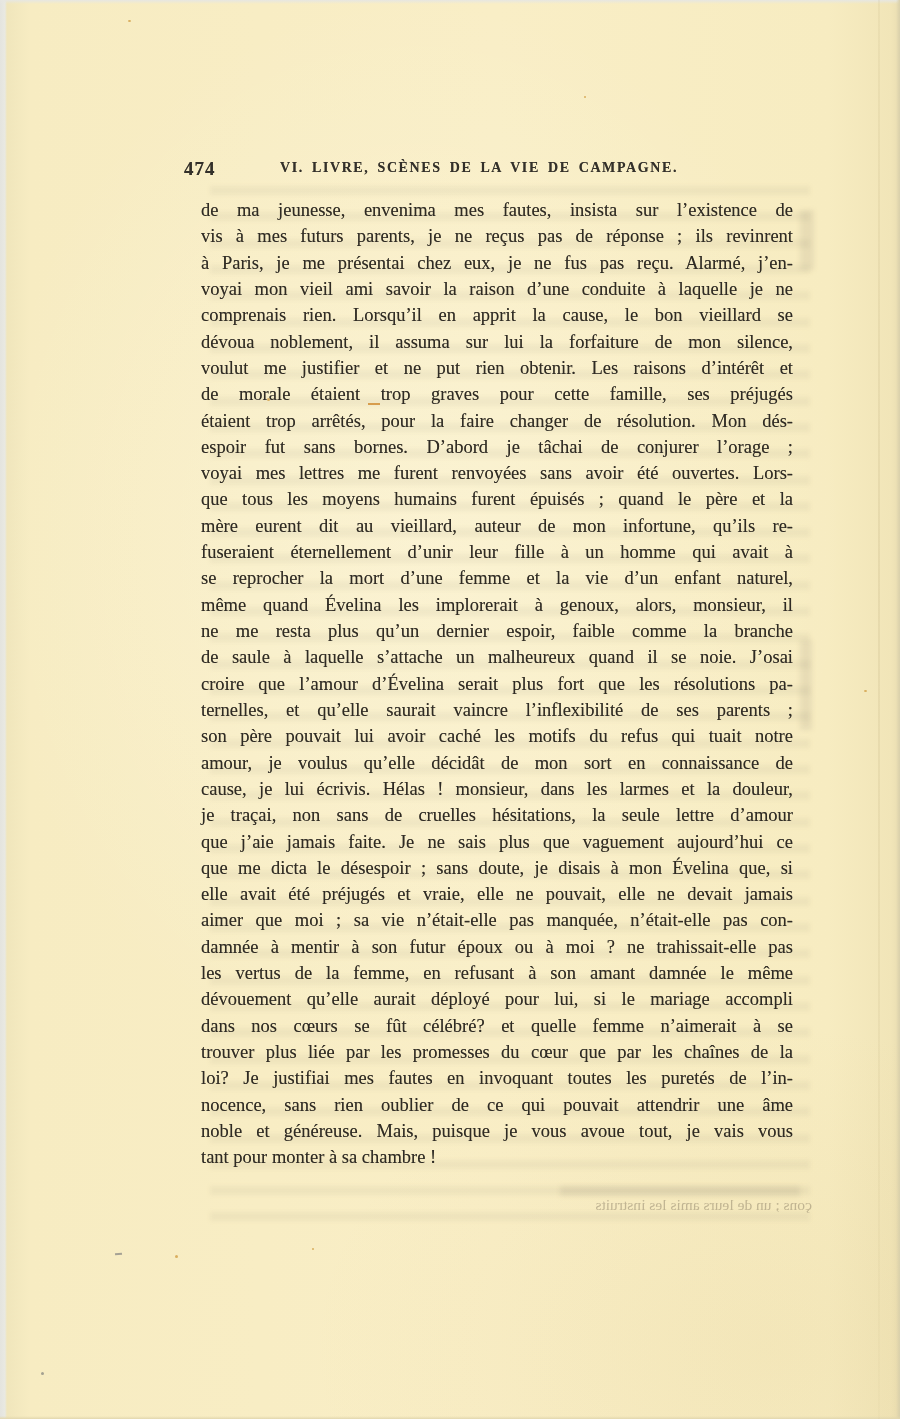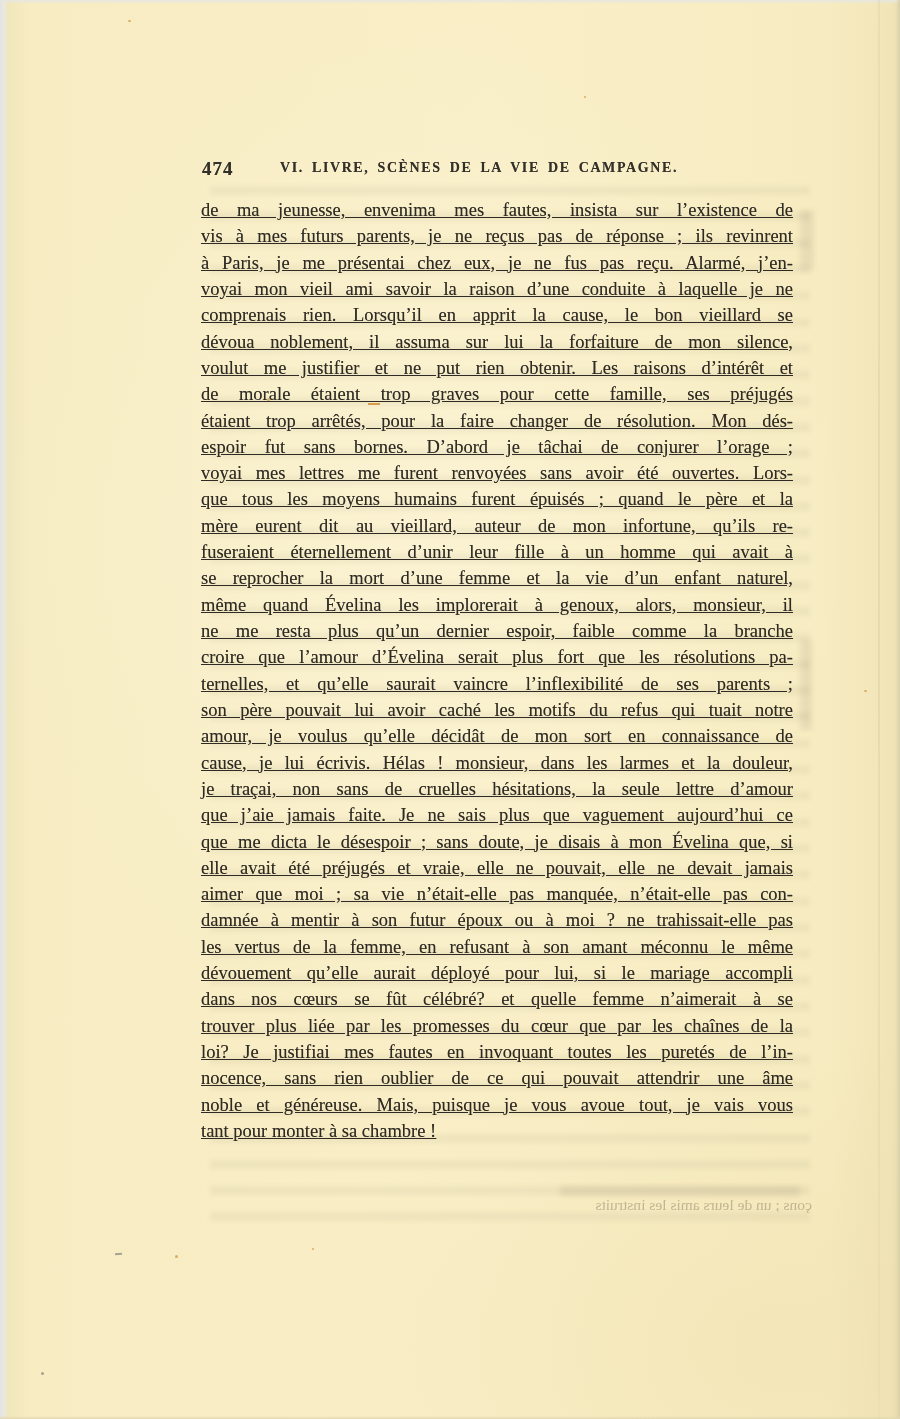--- a/index.html
+++ b/index.html
@@ -39,41 +39,41 @@
   .crease {
     position: absolute; left: 878px; top: 0; width: 2px; height: 1419px;
     background: linear-gradient(180deg,
       rgba(170,150,100,0.10) 0%, rgba(170,150,100,0.16) 40%,
       rgba(170,150,100,0.10) 75%, rgba(170,150,100,0.04) 100%);
   }
 
   
   .header { position: absolute; top: 158px; left: 0; width: 900px; height: 24px; color: #33302a; }
   .pagenum {
-    position: absolute; left: 202px; top: 0;
+    position: absolute; left: 184px; top: 0;
     font-size: 19px; font-weight: bold; letter-spacing: 1px;
     text-shadow: 0 0 0.5px rgba(45,40,30,0.55);
   }
   .running-title {
     position: absolute; left: 280px; top: 2px; width: 515px;
     font-size: 14px; font-weight: bold;
     letter-spacing: 1.6px; word-spacing: 3px;
     white-space: nowrap;
     text-shadow: 0 0 0.5px rgba(45,40,30,0.5);
   }
 
   
   .textblock {
     position: absolute; left: 201px; top: 197px; width: 592px;
     color: #2f2b24;
     font-size: 18.5px;
     line-height: 26.32px;
     text-shadow: 0 0 0.5px rgba(45,40,30,0.45);
   }
-  .line { text-align: justify; text-align-last: justify; height: 26.32px; white-space: nowrap; text-decoration: underline; }
+  .line { text-align: justify; text-align-last: justify; height: 26.32px; white-space: nowrap; }
   .line.last { text-align-last: left; }
 
   
   .showthrough-stripes {
     position: absolute; left: 210px; top: 186px; width: 600px; height: 1046px;
     background: repeating-linear-gradient(180deg,
       rgba(145,135,108,0.085) 0px, rgba(145,135,108,0.085) 9px,
       rgba(145,135,108,0) 9px, rgba(145,135,108,0) 26.32px);
     filter: blur(2px);
     pointer-events: none;
@@ -137,32 +137,33 @@
     <div class="line">de morale étaient trop graves pour cette famille, ses préjugés</div>
     <div class="line">étaient trop arrêtés, pour la faire changer de résolution. Mon dés-</div>
     <div class="line">espoir fut sans bornes. D’abord je tâchai de conjurer l’orage ;</div>
     <div class="line">voyai mes lettres me furent renvoyées sans avoir été ouvertes. Lors-</div>
     <div class="line">que tous les moyens humains furent épuisés ; quand le père et la</div>
     <div class="line">mère eurent dit au vieillard, auteur de mon infortune, qu’ils re-</div>
     <div class="line">fuseraient éternellement d’unir leur fille à un homme qui avait à</div>
     <div class="line">se reprocher la mort d’une femme et la vie d’un enfant naturel,</div>
     <div class="line">même quand Évelina les implorerait à genoux, alors, monsieur, il</div>
     <div class="line">ne me resta plus qu’un dernier espoir, faible comme la branche</div>
+    <div class="line">de saule à laquelle s’attache un malheureux quand il se noie. J’osai</div>
     <div class="line">croire que l’amour d’Évelina serait plus fort que les résolutions pa-</div>
     <div class="line">ternelles, et qu’elle saurait vaincre l’inflexibilité de ses parents ;</div>
     <div class="line">son père pouvait lui avoir caché les motifs du refus qui tuait notre</div>
     <div class="line">amour, je voulus qu’elle décidât de mon sort en connaissance de</div>
     <div class="line">cause, je lui écrivis. Hélas ! monsieur, dans les larmes et la douleur,</div>
     <div class="line">je traçai, non sans de cruelles hésitations, la seule lettre d’amour</div>
     <div class="line">que j’aie jamais faite. Je ne sais plus que vaguement aujourd’hui ce</div>
     <div class="line">que me dicta le désespoir ; sans doute, je disais à mon Évelina que, si</div>
     <div class="line">elle avait été préjugés et vraie, elle ne pouvait, elle ne devait jamais</div>
     <div class="line">aimer que moi ; sa vie n’était-elle pas manquée, n’était-elle pas con-</div>
     <div class="line">damnée à mentir à son futur époux ou à moi ? ne trahissait-elle pas</div>
-    <div class="line">les vertus de la femme, en refusant à son amant méconnu le même</div>
+    <div class="line">les vertus de la femme, en refusant à son amant damnée le même</div>
     <div class="line">dévouement qu’elle aurait déployé pour lui, si le mariage accompli</div>
     <div class="line">dans nos cœurs se fût célébré? et quelle femme n’aimerait à se</div>
     <div class="line">trouver plus liée par les promesses du cœur que par les chaînes de la</div>
     <div class="line">loi? Je justifiai mes fautes en invoquant toutes les puretés de l’in-</div>
     <div class="line">nocence, sans rien oublier de ce qui pouvait attendrir une âme</div>
     <div class="line">noble et généreuse. Mais, puisque je vous avoue tout, je vais vous</div>
     <div class="line last">tant pour monter à sa chambre !</div>
   </div>
 
   <div class="speck orange" style="left:267px; top:398px; width:3px; height:3px;"></div>

